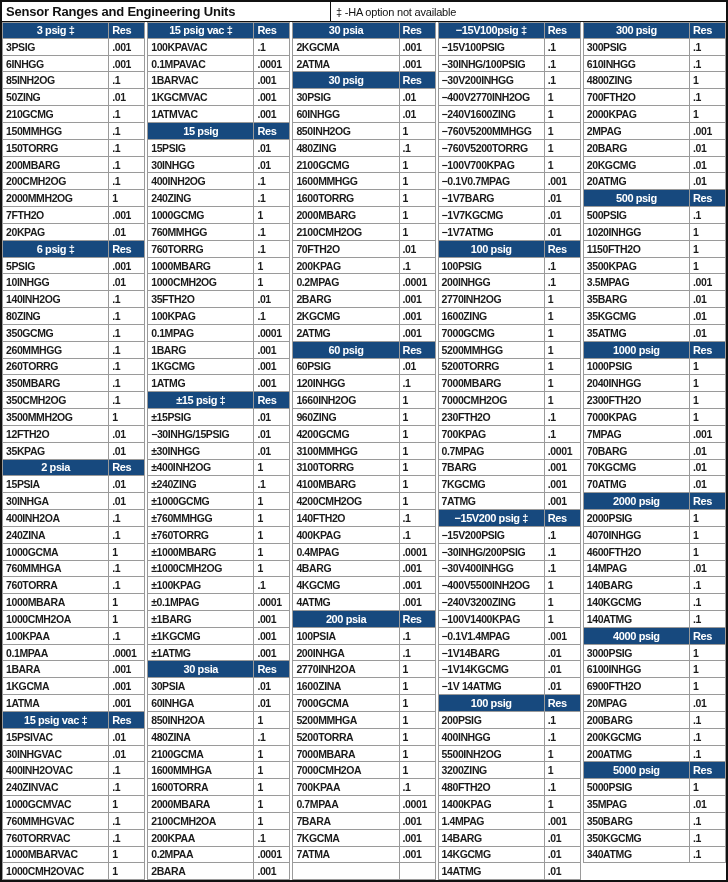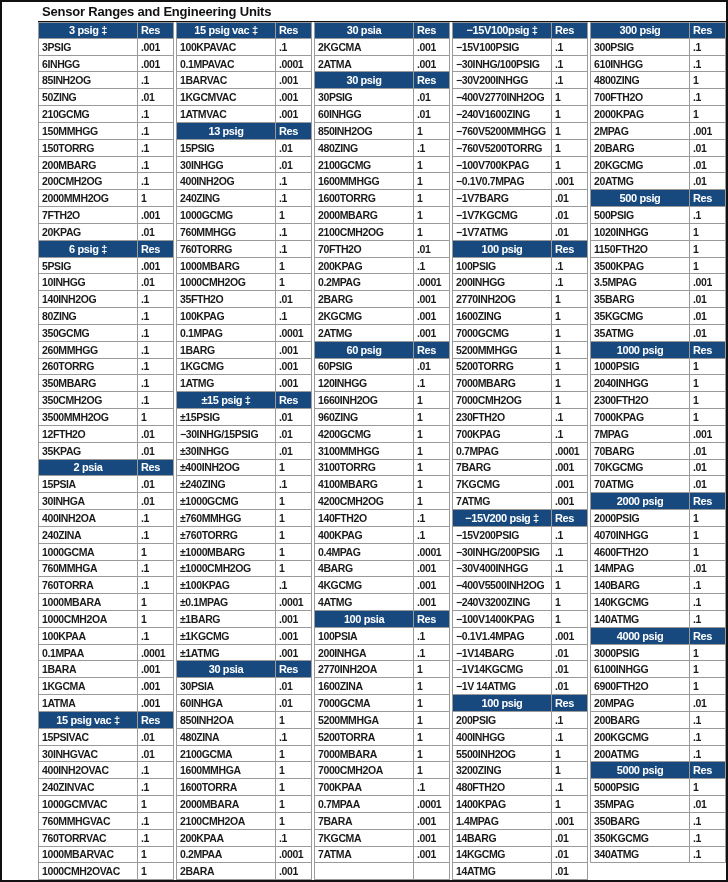--- a/index.html
+++ b/index.html
@@ -1,20 +1,20 @@
 <!DOCTYPE html>
 <html style="--hdrblue: #17497E;"><head>
 <meta charset="utf-8">
 <style>
   html,body{margin:0;padding:0;background:#fff;}
   .sheet{
     width:728px;height:882px;box-sizing:border-box;
     border:2px solid #111;background:#fff;
     font-family:"Liberation Sans", sans-serif;
-    display:flex;flex-direction:column;padding-left:36px;
+    display:flex;flex-direction:column;
   }
   .titlebar{
     height:19px;flex:0 0 19px;display:flex;align-items:center;
     border-bottom:1px solid #111;background:#fff;
   }
   .title{
     font-size:13px;font-weight:bold;color:#111;
     padding-left:4px;letter-spacing:-0.2px;white-space:nowrap;
     width:328px;box-sizing:border-box;
   }
@@ -46,20 +46,21 @@
   .row.hdr .cell-range{justify-content:center;padding-left:0;}
   .row.hdr .cell-res{padding-left:3px;}
   .row.open .cell{border:0;background:#fff;}
 </style>
 </head>
 <body>
 
 <div class="sheet">
   <div class="titlebar">
     <div class="title">Sensor Ranges and Engineering Units</div>
+    <div class="note">‡ -HA option not available</div>
   </div>
   <div class="tbody">
       <div class="col">
         <div class="row hdr">
           <div class="cell cell-range">3 psig ‡</div>
           <div class="cell cell-res">Res</div>
         </div>
         <div class="row">
           <div class="cell cell-range">3PSIG</div>
           <div class="cell cell-res">.001</div>
@@ -280,21 +281,21 @@
         </div>
         <div class="row">
           <div class="cell cell-range">1KGCMVAC</div>
           <div class="cell cell-res">.001</div>
         </div>
         <div class="row">
           <div class="cell cell-range">1ATMVAC</div>
           <div class="cell cell-res">.001</div>
         </div>
         <div class="row hdr">
-          <div class="cell cell-range">13 psig</div>
+          <div class="cell cell-range">15 psig</div>
           <div class="cell cell-res">Res</div>
         </div>
         <div class="row">
           <div class="cell cell-range">15PSIG</div>
           <div class="cell cell-res">.01</div>
         </div>
         <div class="row">
           <div class="cell cell-range">30INHGG</div>
           <div class="cell cell-res">.01</div>
         </div>
@@ -602,21 +603,21 @@
         </div>
         <div class="row">
           <div class="cell cell-range">4KGCMG</div>
           <div class="cell cell-res">.001</div>
         </div>
         <div class="row">
           <div class="cell cell-range">4ATMG</div>
           <div class="cell cell-res">.001</div>
         </div>
         <div class="row hdr">
-          <div class="cell cell-range">100 psia</div>
+          <div class="cell cell-range">200 psia</div>
           <div class="cell cell-res">Res</div>
         </div>
         <div class="row">
           <div class="cell cell-range">100PSIA</div>
           <div class="cell cell-res">.1</div>
         </div>
         <div class="row">
           <div class="cell cell-range">200INHGA</div>
           <div class="cell cell-res">.1</div>
         </div>

